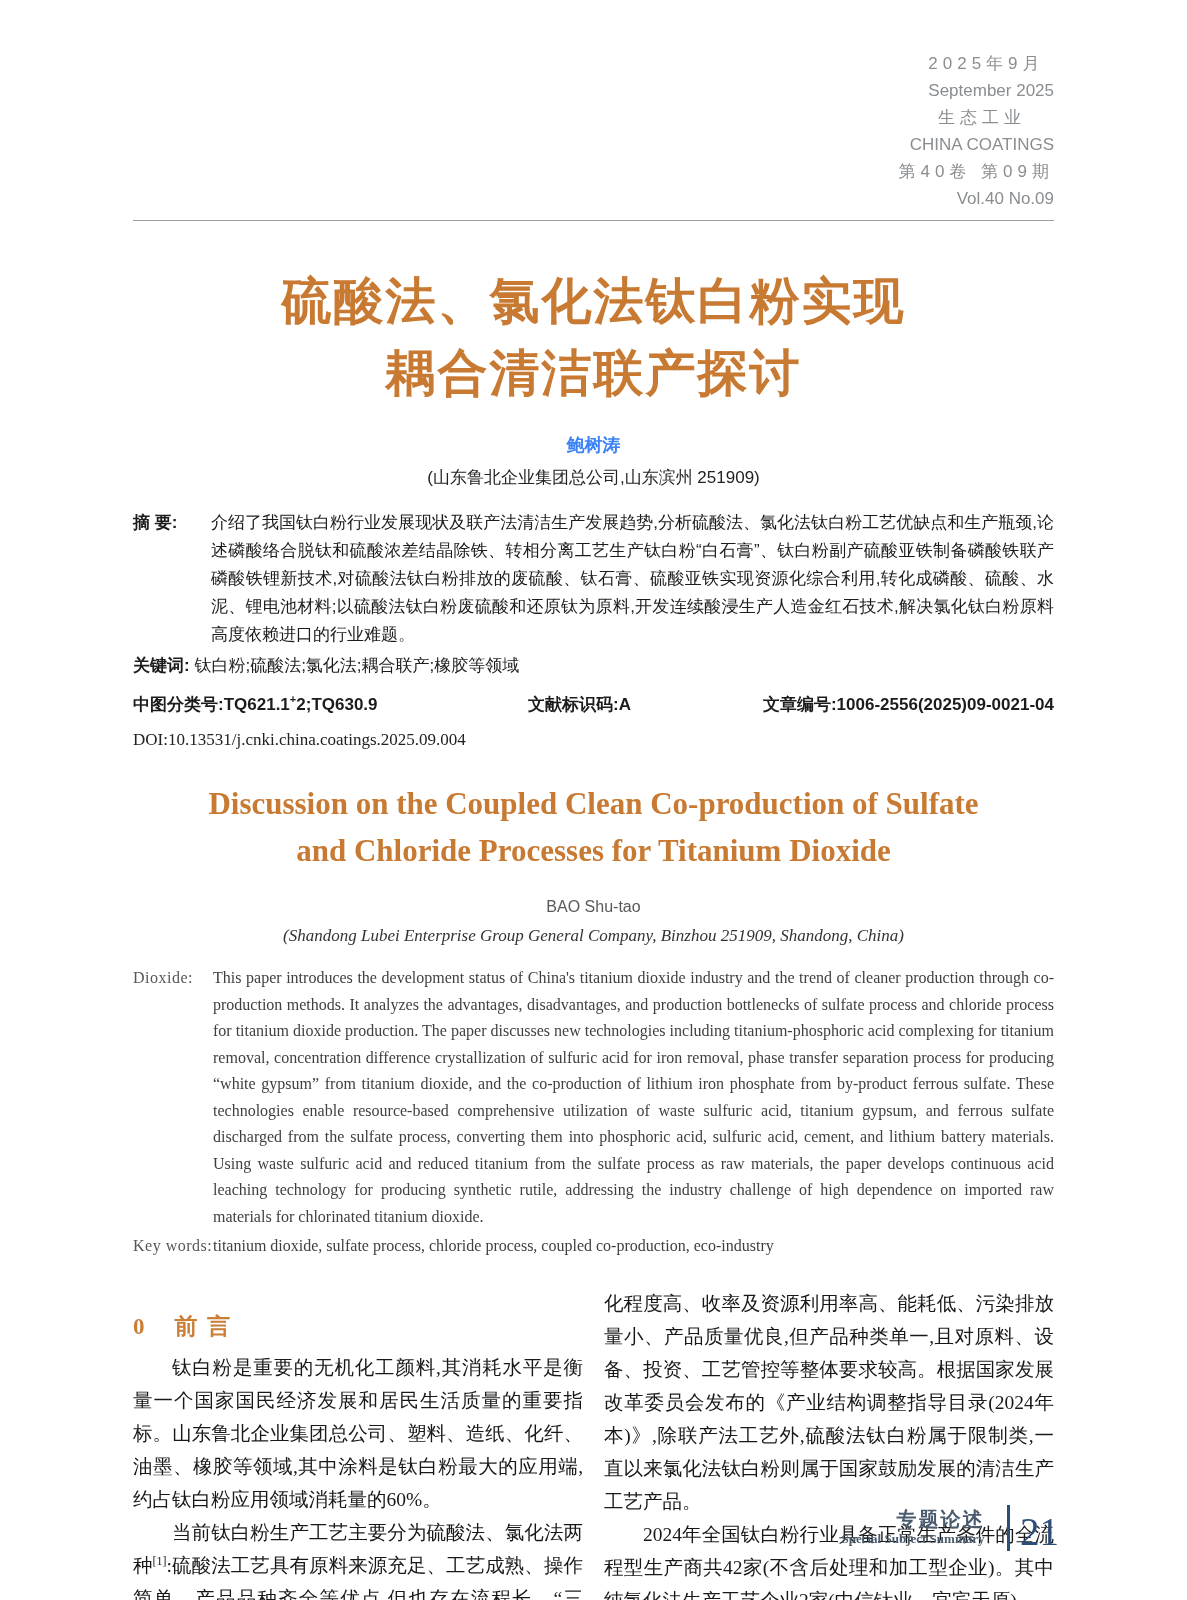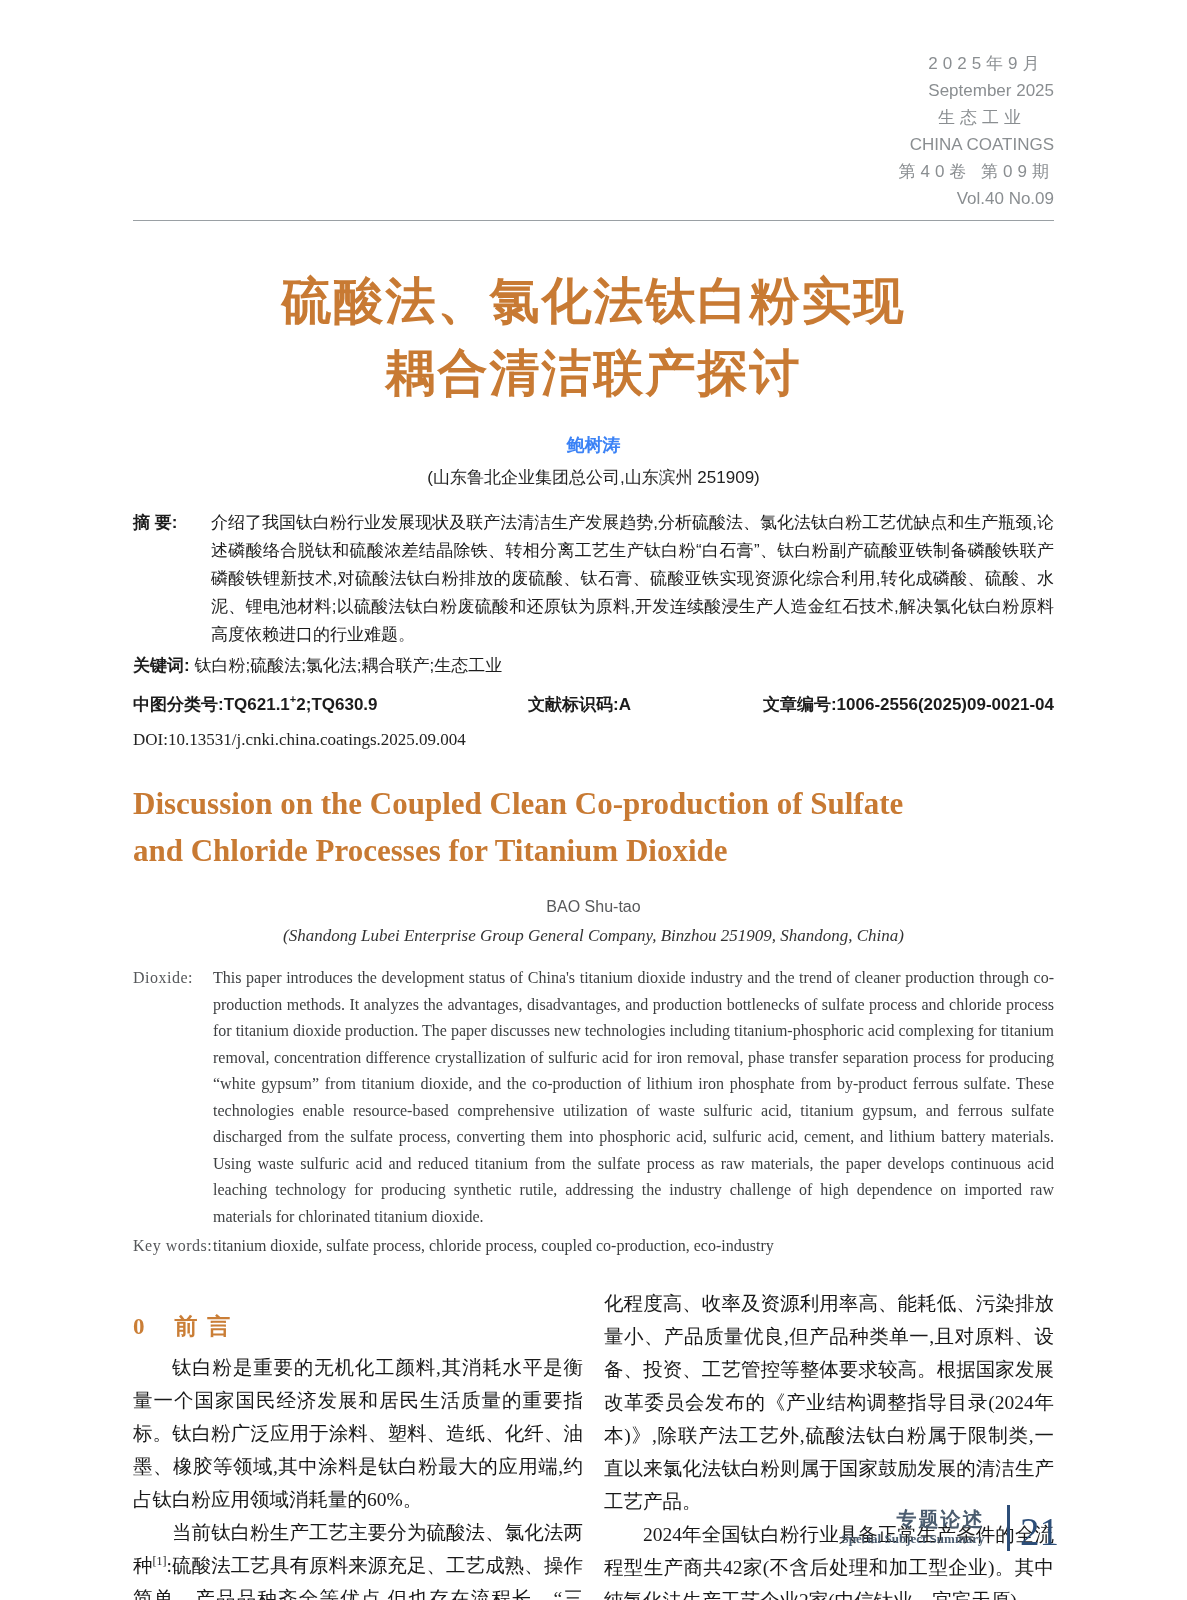--- a/index.html
+++ b/index.html
@@ -88,21 +88,21 @@
   sup { font-size: 0.65em; vertical-align: super; line-height: 0; }
   .doi-line {
     margin-top: 12px;
     font-family: "Liberation Serif", "DejaVu Serif", serif;
     font-size: 17px;
     color: #222;
   }
   
   .en-title {
     margin-top: 30px;
-    text-align: left;
+    text-align: center;
     color: #c87a33;
     font-family: "Liberation Serif", "DejaVu Serif", serif;
     font-weight: bold;
     font-size: 31px;
     line-height: 47px;
   }
   .en-author {
     margin-top: 24px;
     text-align: center;
     font-size: 16px;
@@ -227,21 +227,21 @@
     <div class="cn-author">鲍树涛</div>
     <div class="cn-affiliation">(山东鲁北企业集团总公司,山东滨州 251909)</div>
 
     <div class="cn-abstract">
       <span class="label">摘  要:</span>
       <span class="text">介绍了我国钛白粉行业发展现状及联产法清洁生产发展趋势,分析硫酸法、氯化法钛白粉工艺优缺点和生产瓶颈,论述磷酸络合脱钛和硫酸浓差结晶除铁、转相分离工艺生产钛白粉“白石膏”、钛白粉副产硫酸亚铁制备磷酸铁联产磷酸铁锂新技术,对硫酸法钛白粉排放的废硫酸、钛石膏、硫酸亚铁实现资源化综合利用,转化成磷酸、硫酸、水泥、锂电池材料;以硫酸法钛白粉废硫酸和还原钛为原料,开发连续酸浸生产人造金红石技术,解决氯化钛白粉原料高度依赖进口的行业难题。</span>
     </div>
 
     <div class="cn-keywords">
       <span class="label">关键词:</span>
-      <span>钛白粉;硫酸法;氯化法;耦合联产;生态工业</span>
+      <span>钛白粉;硫酸法;氯化法;耦合联产;橡胶等领域</span>
     </div>
 
     <div class="meta-row">
       <span class="m1">
         <span class="label">中图分类号:</span><span>TQ621.1</span><sup>+</sup><span>2;TQ630.9</span>
       </span>
       <span class="m2">
         <span class="label">文献标识码:</span><span>A</span>
       </span>
       <span class="m3">
@@ -267,21 +267,21 @@
     <div class="en-abstract" style="margin-top:3px;">
       <span class="label">Key words:</span>
       <span class="text" style="text-align:left;">titanium dioxide, sulfate process, chloride process, coupled co-production, eco-industry</span>
     </div>
 
     <div class="body-cols">
       <div class="col col-left">
         <div class="section-heading">
           <span class="num">0</span><span class="ttl">前 言</span>
         </div>
-        <p class="indent" style="margin-top:8px;">钛白粉是重要的无机化工颜料,其消耗水平是衡量一个国家国民经济发展和居民生活质量的重要指标。钛白粉广泛应用于涂料、塑料、造纸、化纤、油墨、橡胶等领域,其中涂料是钛白粉最大的应用端,约占钛白粉应用领域消耗量的60%。</p>
+        <p class="indent" style="margin-top:8px;">钛白粉是重要的无机化工颜料,其消耗水平是衡量一个国家国民经济发展和居民生活质量的重要指标。山东鲁北企业集团总公司、塑料、造纸、化纤、油墨、橡胶等领域,其中涂料是钛白粉最大的应用端,约占钛白粉应用领域消耗量的60%。</p>
         <p class="indent"><span>当前钛白粉生产工艺主要分为硫酸法、氯化法两种</span><sup class="ref-sup">[1]</sup><span>:硫酸法工艺具有原料来源充足、工艺成熟、操作简单、产品品种齐全等优点,但也存在流程长、“三废”排放多等缺点;氯化法工艺流程短、装置产能大、自动</span></p>
       </div>
       <div class="col col-right">
         <p>化程度高、收率及资源利用率高、能耗低、污染排放量小、产品质量优良,但产品种类单一,且对原料、设备、投资、工艺管控等整体要求较高。根据国家发展改革委员会发布的《产业结构调整指导目录(2024年本)》,除联产法工艺外,硫酸法钛白粉属于限制类,一直以来氯化法钛白粉则属于国家鼓励发展的清洁生产工艺产品。</p>
         <p class="indent">2024年全国钛白粉行业具备正常生产条件的全流程型生产商共42家(不含后处理和加工型企业)。其中纯氯化法生产工艺企业2家(中信钛业、宜宾天原),</p>
       </div>
     </div>
 
     <div class="footnote">
       <div>

